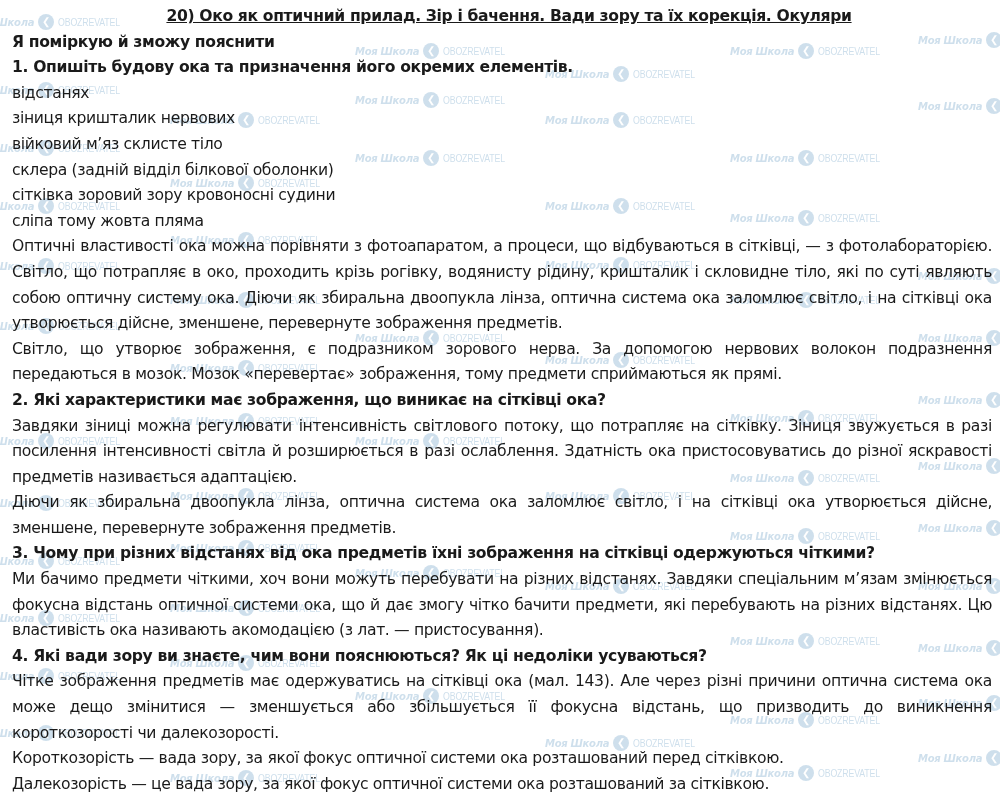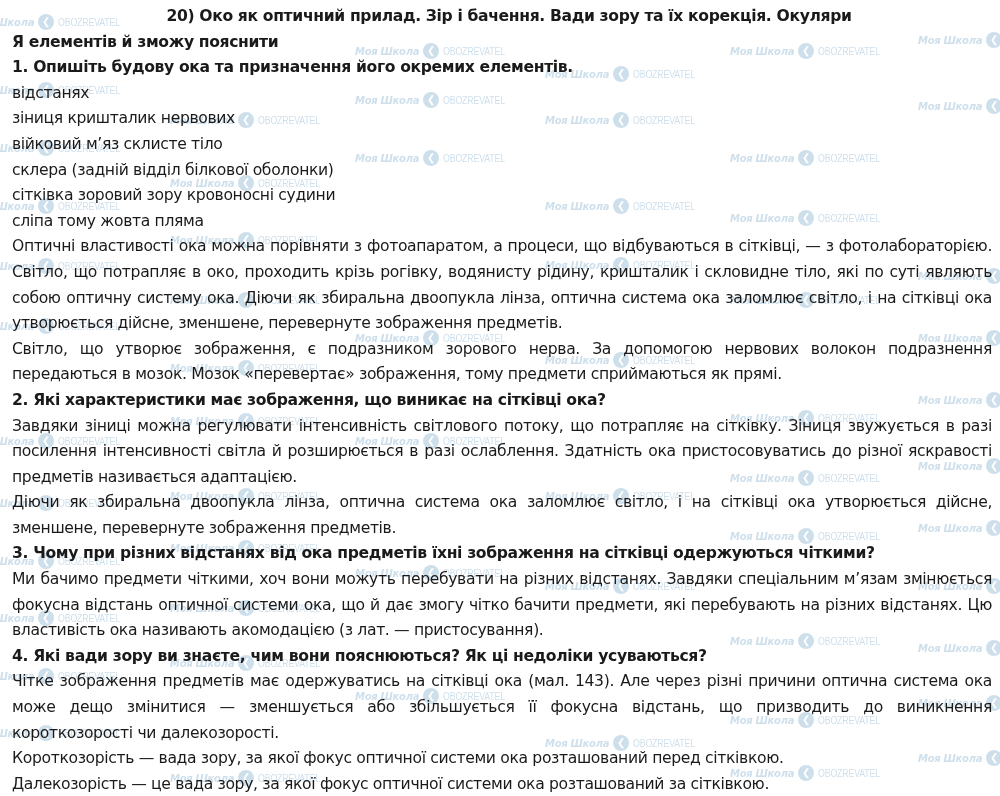--- a/index.html
+++ b/index.html
@@ -22,20 +22,21 @@
       width: 980px;
       font-size: 15.6px;
       line-height: 25.6px;
       letter-spacing: -0.35px;
       z-index: 2;
     }
     .title {
       text-align: center;
       font-weight: bold;
       padding-left: 14px;
+      text-decoration: underline;
     }
     .heading {
       font-weight: bold;
     }
     .line {
       white-space: nowrap;
     }
     .para {
       text-align: justify;
       text-align-last: left;
@@ -369,21 +370,21 @@
     </div>
   <div class="wm" style="left:170px;top:770px;">
       <span class="wm-school">Моя Школа</span>
       <span class="wm-logo">❮</span>
       <span class="wm-brand">OBOZREVATEL</span>
     </div>
 </div>
 
 <div class="page">
   <div class="title">20) Око як оптичний прилад. Зір і бачення. Вади зору та їх корекція. Окуляри</div>
-  <div class="heading">Я елементів й зможу пояснити</div>
+  <div class="heading">Я поміркую й зможу пояснити</div>
 
   <section>
     <div class="heading">1. Опишіть будову ока та призначення його окремих елементів.</div>
     <div class="line">відстанях</div>
     <div class="line">зіниця кришталик нервових</div>
     <div class="line">війковий м’яз склисте тіло</div>
     <div class="line">склера (задній відділ білкової оболонки)</div>
     <div class="line">сітківка зоровий зору кровоносні судини</div>
     <div class="line">сліпа тому жовта пляма</div>
     <div class="para">Оптичні властивості ока можна порівняти з фотоапаратом, а процеси, що відбуваються в сітківці, — з фотолабораторією. Світло, що потрапляє в око, проходить крізь рогівку, водянисту рідину, кришталик і скловидне тіло, які по суті являють собою оптичну систему ока. Діючи як збиральна двоопукла лінза, оптична система ока заломлює світло, і на сітківці ока утворюється дійсне, зменшене, перевернуте зображення предметів.</div>

